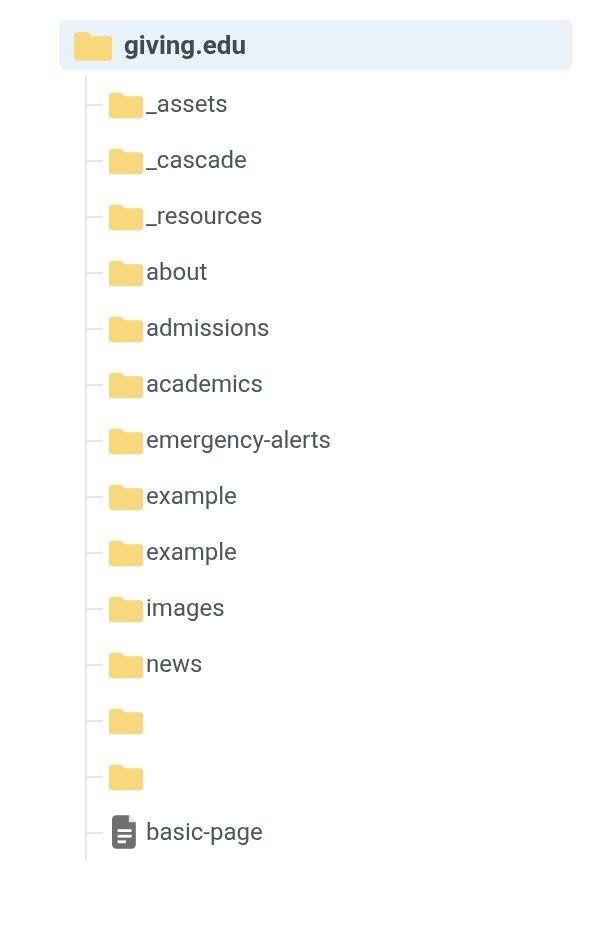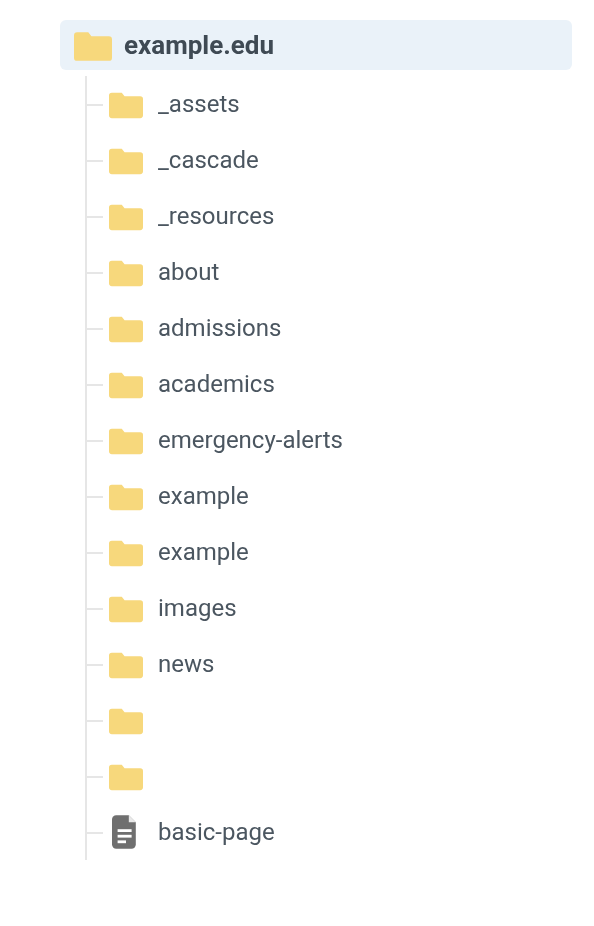--- a/index.html
+++ b/index.html
@@ -43,21 +43,21 @@
       top: 0;
       bottom: 0;
       width: 2px;
       background: #e6e6e6;
     }
     .child-item {
       position: relative;
       display: flex;
       align-items: center;
       height: 56px;
-      gap: 14px;
+      gap: 2px;
       cursor: pointer;
     }
     .hconnector {
       position: absolute;
       left: -5px;
       top: 50%;
       width: 18px;
       height: 2px;
       background: #e6e6e6;
     }
@@ -93,21 +93,21 @@
 <body>
 
 <div class="tree-root">
 
   <div class="root-item">
     <span class="root-folder-icon">
       <svg viewBox="0 0 24 20">
         <path d="M2 2 h7 l2 2.5 h11 a2 2 0 0 1 2 2 V18 a2 2 0 0 1 -2 2 H2 a2 2 0 0 1 -2 -2 V4 a2 2 0 0 1 2 -2 Z" fill="#f7d87c"></path>
       </svg>
     </span>
-    <span class="label">example.edu</span>
+    <span class="label">giving.edu</span>
   </div>
 
   <div class="children">
     <div class="vline"></div>
 
     <div class="child-item">
       <div class="hconnector"></div>
       <span class="icon-wrap folder-icon">
         <svg viewBox="0 0 24 20">
             <path d="M2 2 h7 l2 2.5 h11 a2 2 0 0 1 2 2 V18 a2 2 0 0 1 -2 2 H2 a2 2 0 0 1 -2 -2 V4 a2 2 0 0 1 2 -2 Z" fill="#f7d87c"></path>

